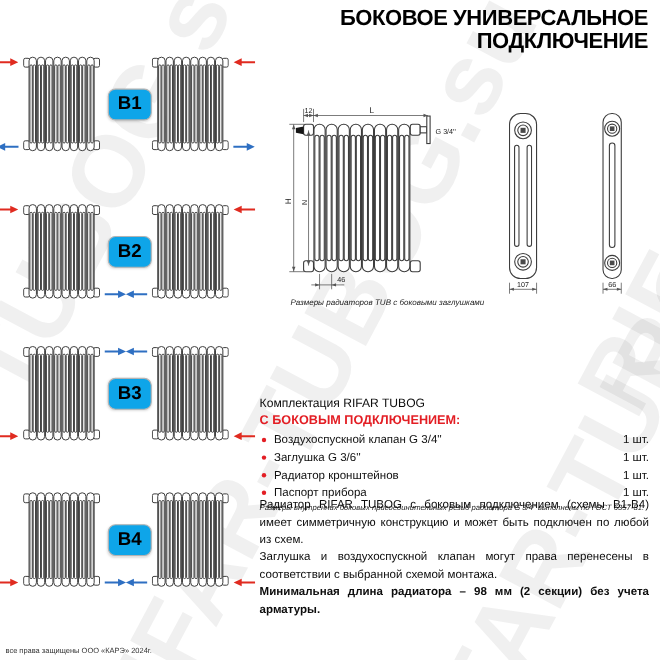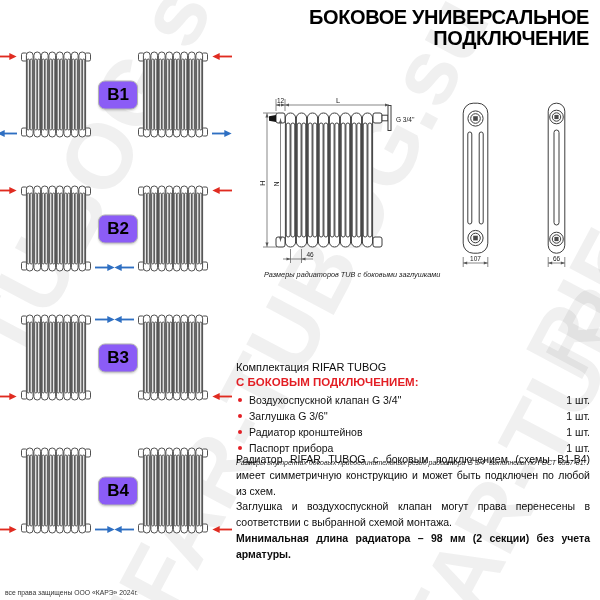--- a/index.html
+++ b/index.html
@@ -16,21 +16,21 @@
   .content{position:absolute;inset:0;z-index:1;}
   
   .page-title{position:absolute;top:7px;right:11px;text-align:right;font-size:20px;
               line-height:1.05;font-weight:800;letter-spacing:-.4px;color:#000;margin-left:32px;}
   
   .scheme-row{position:absolute;left:0;width:236px;height:95px;}
   #row-b1{top:47px}#row-b2{top:181px}#row-b3{top:310px}#row-b4{top:443px}
   .radiator{position:absolute;top:0;width:70px;height:95px;}
   .rad-left{left:21px}.rad-right{left:138px}
   .scheme-label{position:absolute;left:98px;top:50%;transform:translateY(-50%);
-      min-width:38px;height:27px;background:#8b5cf6;border:1.3px solid #b3b3b3;border-radius:7px;
+      min-width:38px;height:27px;background:#0ea5e9;border:1.3px solid #b3b3b3;border-radius:7px;
       display:flex;align-items:center;justify-content:center;font-weight:bold;font-size:17px;
       color:#000;box-shadow:0 1px 2px rgba(0,0,0,.13);}
   .arrow{position:absolute;width:20px;height:9px;line-height:0;}
   .pos-top-left,.pos-bottom-left{left:-24px}
   .pos-top-right,.pos-bottom-right{right:-24px}
   .pos-top-left,.pos-top-right{top:5px}
   .pos-bottom-left,.pos-bottom-right{bottom:4px}
   .arrow.in{color:#e02b20}.arrow.out{color:#2e6fc2}
   .dir-left svg{transform:scaleX(-1)}
   

